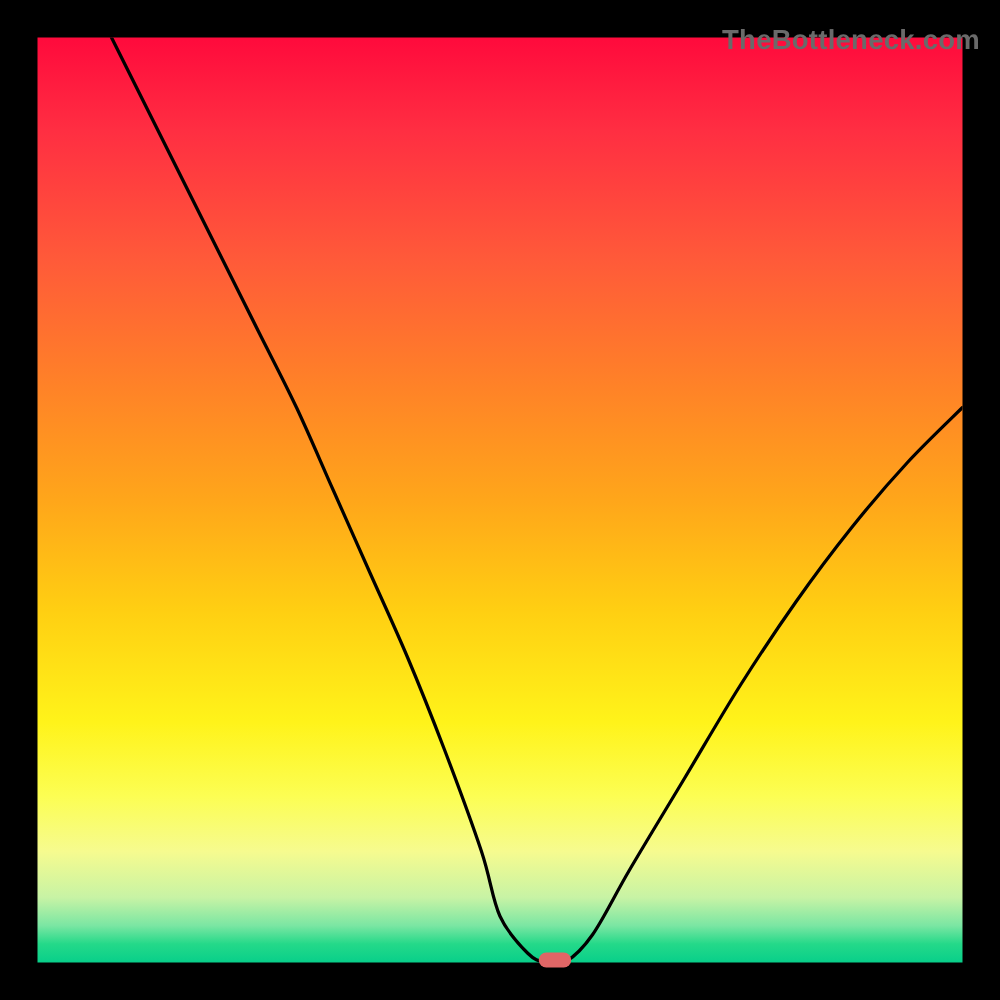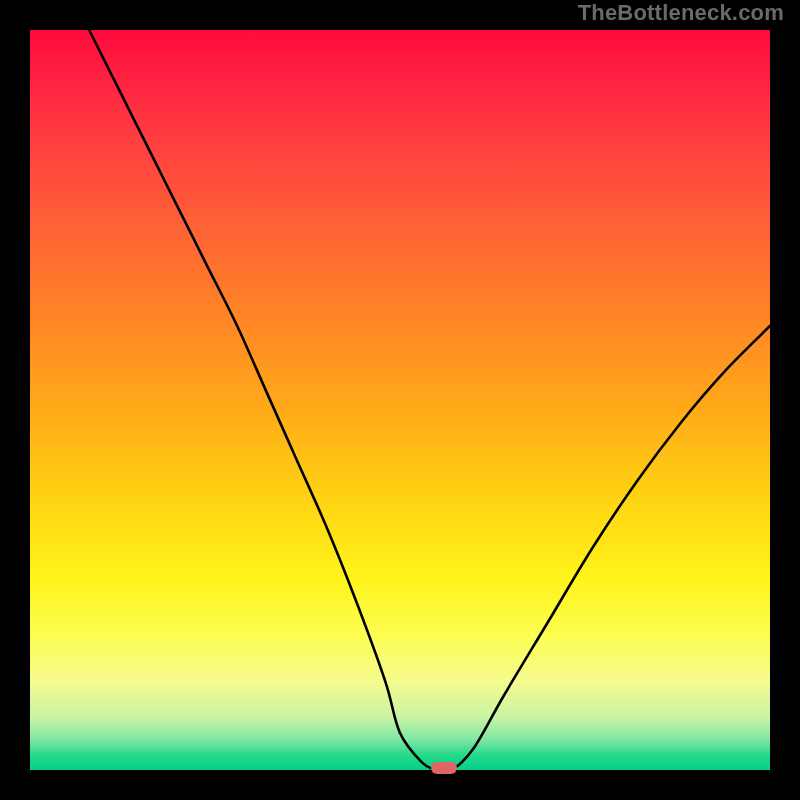--- a/index.html
+++ b/index.html
@@ -12,21 +12,21 @@
     font-family: Arial, Helvetica, sans-serif;
   }
   .frame {
     position: relative;
     width: 800px;
     height: 800px;
     background: #000;
   }
   .watermark {
     position: absolute;
-    top: 0;
+    top: 19px;
     right: 16px;
     font-size: 22px;
     font-weight: 600;
     color: #6a6a6a;
     letter-spacing: 0.2px;
     z-index: 10;
   }
   .plot {
     position: absolute;
     left: 30px;

